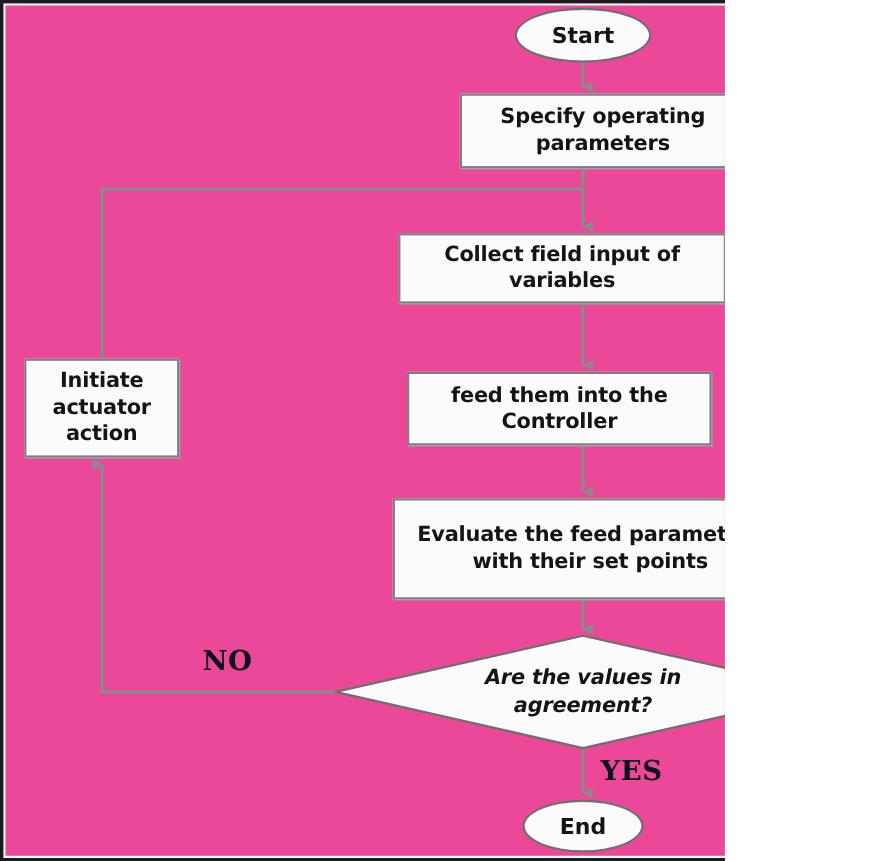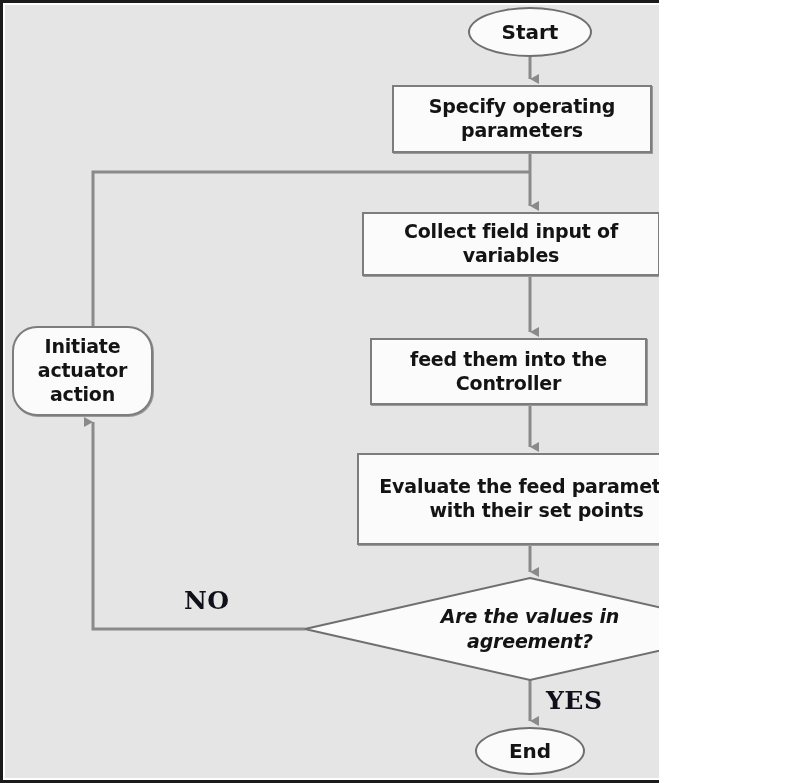--- a/index.html
+++ b/index.html
@@ -8,21 +8,21 @@
     padding: 0;
     background: #ffffff;
   }
   body {
     font-family: "DejaVu Sans", sans-serif;
   }
   #canvas {
     position: relative;
     width: 659px;
     height: 783px;
-    background: #e5e5e5;
+    background: #ec4899;
     overflow: hidden;
     box-sizing: border-box;
   }
   
   #frame {
     position: absolute;
     left: 0; top: 0;
     width: 792px;
     height: 783px;
     box-sizing: border-box;
@@ -143,41 +143,41 @@
       <polyline points="93,326 93,172 530,172"></polyline>
     </g>
 
     <polygon points="530,578 755,629 530,680 305,629" fill="#fbfbfb" stroke="#6f6f6f" stroke-width="2"></polygon>
   </svg>
 
   <div class="node terminator" style="left:468px; top:7px; width:124px; height:50px;">
     <span class="txt">Start</span>
   </div>
 
-  <div class="node proc" style="left:392px; top:85px; width:260px; height:68px;justify-content:flex-end;">
+  <div class="node proc" style="left:418px; top:85px; width:260px; height:68px;justify-content:flex-end;">
     <span class="txt">Specify operating parameters</span>
   </div>
 
   <div class="node proc" style="left:362px; top:212px; width:298px; height:64px;">
     <span class="txt">Collect field input of variables</span>
   </div>
 
   <div class="node proc" style="left:370px; top:338px; width:277px; height:67px;">
     <span class="txt">feed them into the Controller</span>
   </div>
 
   <div class="node proc" style="left:357px; top:453px; width:359px; height:92px;">
     <span class="txt">Evaluate the feed parameters with their set points</span>
   </div>
 
   <div class="decision-label" style="left:380px; top:596px; width:300px; height:66px;">
     <span class="txt">Are the values in agreement?</span>
   </div>
 
-  <div class="node proc" style="left:12px; top:326px; width:141px; height:90px;border-radius:25px;">
+  <div class="node proc" style="left:22px; top:326px; width:141px; height:90px;">
     <span class="txt">Initiate actuator action</span>
   </div>
 
   <div class="node terminator" style="left:475px; top:727px; width:110px; height:48px;text-align:right;">
     <span class="txt">End</span>
   </div>
 
   <div class="branch-label" style="left:136px; top:586px;margin-left:48px;">NO</div>
   <div class="branch-label" style="left:546px; top:686px;">YES</div>
 

